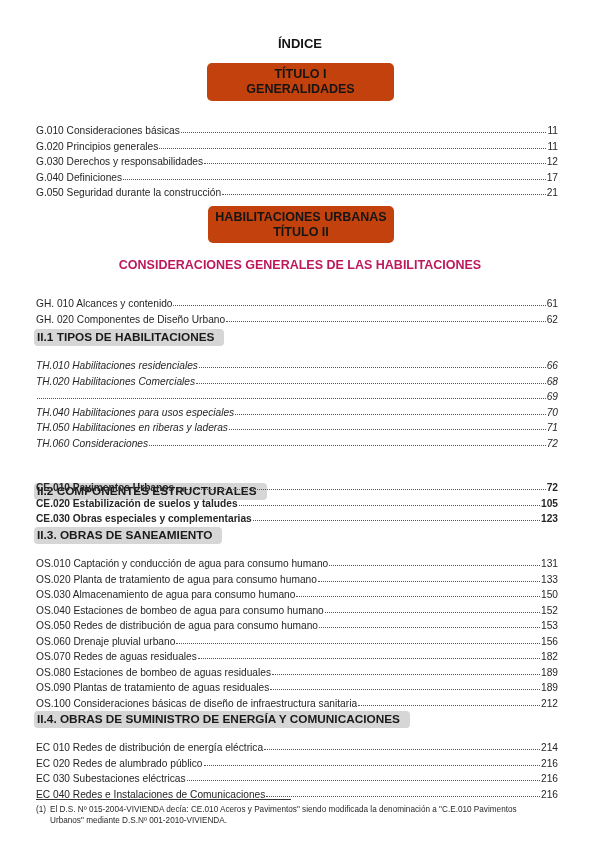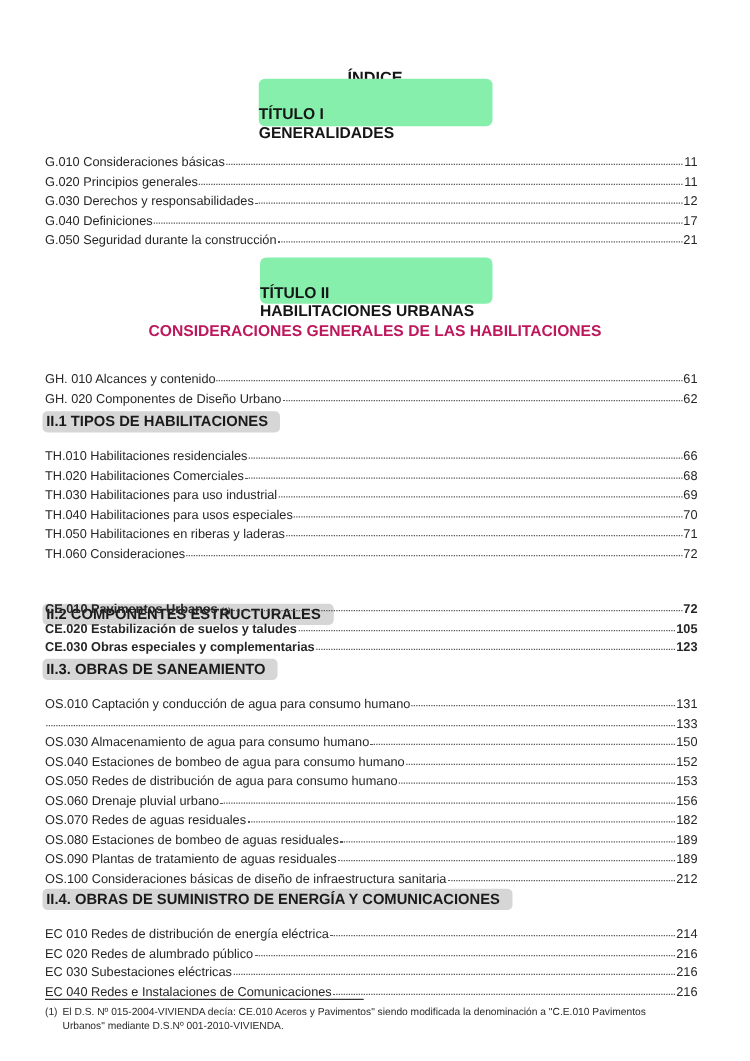--- a/index.html
+++ b/index.html
@@ -2,27 +2,27 @@
 <html><head>
 <meta charset="utf-8">
 <style>
   html, body { margin: 0; padding: 0; background: #ffffff; }
   body {
     width: 600px; height: 849px; position: relative; overflow: hidden;
     font-family: "Liberation Sans", sans-serif; color: #1e1e1e;
   }
   .page-title {
     position: absolute; top: 36px; left: 0; width: 600px; text-align: center;
-    font-weight: bold; font-size: 13px; color: #151515; margin-top: 18px;
+    font-weight: bold; font-size: 13px; color: #151515;
   }
   .titulo-box {
     position: absolute; left: 207px; width: 187px; height: 38px;
-    background: #86efac; border-radius: 5px; 
+    background: #c2410c; border-radius: 5px; text-align: center;
     font-weight: bold; font-size: 12.5px; line-height: 15px; color: #151515;
-    padding-top: 21px; box-sizing: border-box;
+    padding-top: 4px; box-sizing: border-box;
   }
   .titulo-box.t1 { top: 63px; }
   .titulo-box.t2 { top: 206px; left: 208px; width: 186px; height: 37px; }
   .subheading {
     position: absolute; top: 258px; left: 0; width: 600px; text-align: center;
     font-weight: bold; font-size: 12.5px; color: #be185d;
   }
   .toc-list { position: absolute; left: 36px; width: 522px; margin: 0; padding: 0; list-style: none; }
   .toc-row {
     display: flex; align-items: baseline; height: 15.5px; font-size: 10.2px; line-height: 15.5px;
@@ -80,53 +80,52 @@
       <span class="page">17</span>
     </li>
     <li class="toc-row">
       <span class="label">G.050 Seguridad durante la construcción</span>
       <span class="dots"></span>
       <span class="page">21</span>
     </li>
   </ul>
 
 <div class="titulo-box t2">
+  <div>HABILITACIONES URBANAS</div>
   <div>TÍTULO II</div>
-  <div>HABILITACIONES URBANAS</div>
 </div>
 
 <div class="subheading">CONSIDERACIONES GENERALES DE LAS HABILITACIONES</div>
 
 <ul class="toc-list" style="top:284px;">
     <li class="toc-row">
       <span class="label">GH. 010 Alcances y contenido</span>
       <span class="dots"></span>
       <span class="page">61</span>
     </li>
     <li class="toc-row">
       <span class="label">GH. 020 Componentes de Diseño Urbano</span>
       <span class="dots"></span>
       <span class="page">62</span>
     </li>
   </ul>
 
 <div class="section-header" style="top:329px;">II.1 TIPOS DE HABILITACIONES</div>
-<ul class="toc-list" style="top:346px;">
+<ul class="toc-list" style="top:346px;font-style:italic;">
     <li class="toc-row">
       <span class="label">TH.010 Habilitaciones residenciales</span>
       <span class="dots"></span>
       <span class="page">66</span>
     </li>
     <li class="toc-row">
       <span class="label">TH.020 Habilitaciones Comerciales</span>
       <span class="dots"></span>
       <span class="page">68</span>
     </li>
     <li class="toc-row">
-      <span class="label">TH.030 Habilitaciones para uso industrial</span>
       <span class="dots"></span>
       <span class="page">69</span>
     </li>
     <li class="toc-row">
       <span class="label">TH.040 Habilitaciones para usos especiales</span>
       <span class="dots"></span>
       <span class="page">70</span>
     </li>
     <li class="toc-row">
       <span class="label">TH.050 Habilitaciones en riberas y laderas</span>
@@ -161,20 +160,21 @@
   </ul>
 
 <div class="section-header" style="top:527px;">II.3. OBRAS DE SANEAMIENTO</div>
 <ul class="toc-list" style="top:544px;">
     <li class="toc-row">
       <span class="label">OS.010 Captación y conducción de agua para consumo humano</span>
       <span class="dots"></span>
       <span class="page">131</span>
     </li>
     <li class="toc-row">
+      <span class="label">OS.020 Planta de tratamiento de agua para consumo humano</span>
       <span class="dots"></span>
       <span class="page">133</span>
     </li>
     <li class="toc-row">
       <span class="label">OS.030 Almacenamiento de agua para consumo humano</span>
       <span class="dots"></span>
       <span class="page">150</span>
     </li>
     <li class="toc-row">
       <span class="label">OS.040 Estaciones de bombeo de agua para consumo humano</span>

